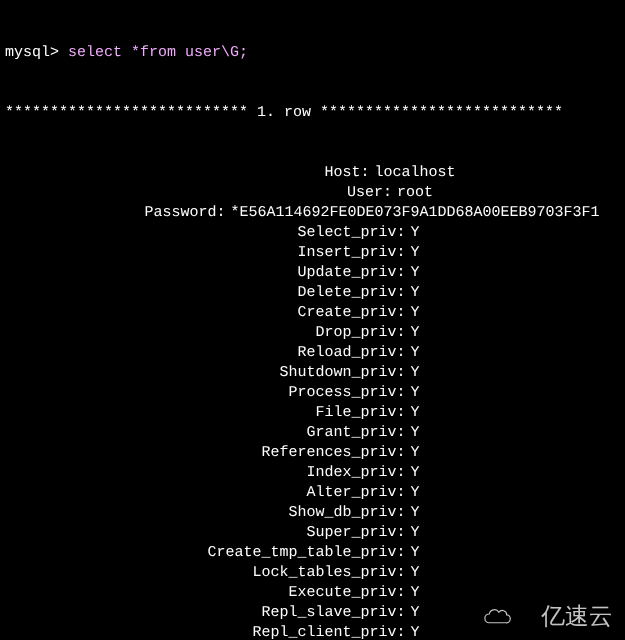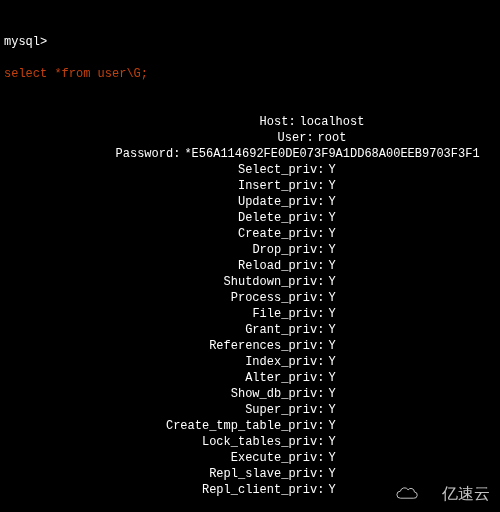--- a/index.html
+++ b/index.html
@@ -15,27 +15,26 @@
     overflow: hidden;
     position: relative;
   }
   .terminal {
     padding: 2px 4px;
     white-space: pre;
   }
   .prompt-line {
     display: flex;
     flex-wrap: nowrap;
-    flex-direction: column;
   }
   .prompt {
     color: #fff;
   }
   .query {
-    color: #c2410c;
+    color: #f0abfc;
   }
   .row-separator {
     color: #fff;
   }
   .kv-line {
     display: flex;
     justify-content: center;
   }
   .k {
     width: 160px;
@@ -47,21 +46,21 @@
     color: #ffffff;
     white-space: nowrap;
   }
   .watermark {
     position: absolute;
     right: 10px;
     bottom: 10px;
     color: #e6e6e6;
     opacity: 0.85;
     font-family: Arial, sans-serif;
-    font-size: 16px;
+    font-size: 19px;
     display: flex;
     align-items: flex-end;
     gap: 22px;
   }
   .wm-icon {
     display: inline-flex;
   }
   .wm-icon svg {
     width: 28px;
     height: 16px;
@@ -72,20 +71,21 @@
 </style>
 </head>
 <body>
 
 <div class="terminal">
   <div class="prompt-line">
     <span class="prompt">mysql&gt;</span>
     <span>&nbsp;</span>
     <span class="query">select *from user\G;</span>
   </div>
+  <div class="row-separator">*************************** 1. row ***************************</div>
   <div id="fields"><div class="kv-line"><span class="k">Host:</span><span class="v"> localhost</span></div><div class="kv-line"><span class="k">User:</span><span class="v"> root</span></div><div class="kv-line"><span class="k">Password:</span><span class="v"> *E56A114692FE0DE073F9A1DD68A00EEB9703F3F1</span></div><div class="kv-line"><span class="k">Select_priv:</span><span class="v"> Y</span></div><div class="kv-line"><span class="k">Insert_priv:</span><span class="v"> Y</span></div><div class="kv-line"><span class="k">Update_priv:</span><span class="v"> Y</span></div><div class="kv-line"><span class="k">Delete_priv:</span><span class="v"> Y</span></div><div class="kv-line"><span class="k">Create_priv:</span><span class="v"> Y</span></div><div class="kv-line"><span class="k">Drop_priv:</span><span class="v"> Y</span></div><div class="kv-line"><span class="k">Reload_priv:</span><span class="v"> Y</span></div><div class="kv-line"><span class="k">Shutdown_priv:</span><span class="v"> Y</span></div><div class="kv-line"><span class="k">Process_priv:</span><span class="v"> Y</span></div><div class="kv-line"><span class="k">File_priv:</span><span class="v"> Y</span></div><div class="kv-line"><span class="k">Grant_priv:</span><span class="v"> Y</span></div><div class="kv-line"><span class="k">References_priv:</span><span class="v"> Y</span></div><div class="kv-line"><span class="k">Index_priv:</span><span class="v"> Y</span></div><div class="kv-line"><span class="k">Alter_priv:</span><span class="v"> Y</span></div><div class="kv-line"><span class="k">Show_db_priv:</span><span class="v"> Y</span></div><div class="kv-line"><span class="k">Super_priv:</span><span class="v"> Y</span></div><div class="kv-line"><span class="k">Create_tmp_table_priv:</span><span class="v"> Y</span></div><div class="kv-line"><span class="k">Lock_tables_priv:</span><span class="v"> Y</span></div><div class="kv-line"><span class="k">Execute_priv:</span><span class="v"> Y</span></div><div class="kv-line"><span class="k">Repl_slave_priv:</span><span class="v"> Y</span></div><div class="kv-line"><span class="k">Repl_client_priv:</span><span class="v"> Y</span></div></div>
 </div>
 
 <div class="watermark">
   <span class="wm-icon">
     <svg viewBox="0 0 40 20">
       <path d="M12 16 a5 5 0 0 1 0-10 a6 6 0 0 1 11 -2 a5 5 0 0 1 9 3 a4.5 4.5 0 0 1 -1 9 H12 Z"></path>
     </svg>
   </span>
   <span>亿速云</span>

